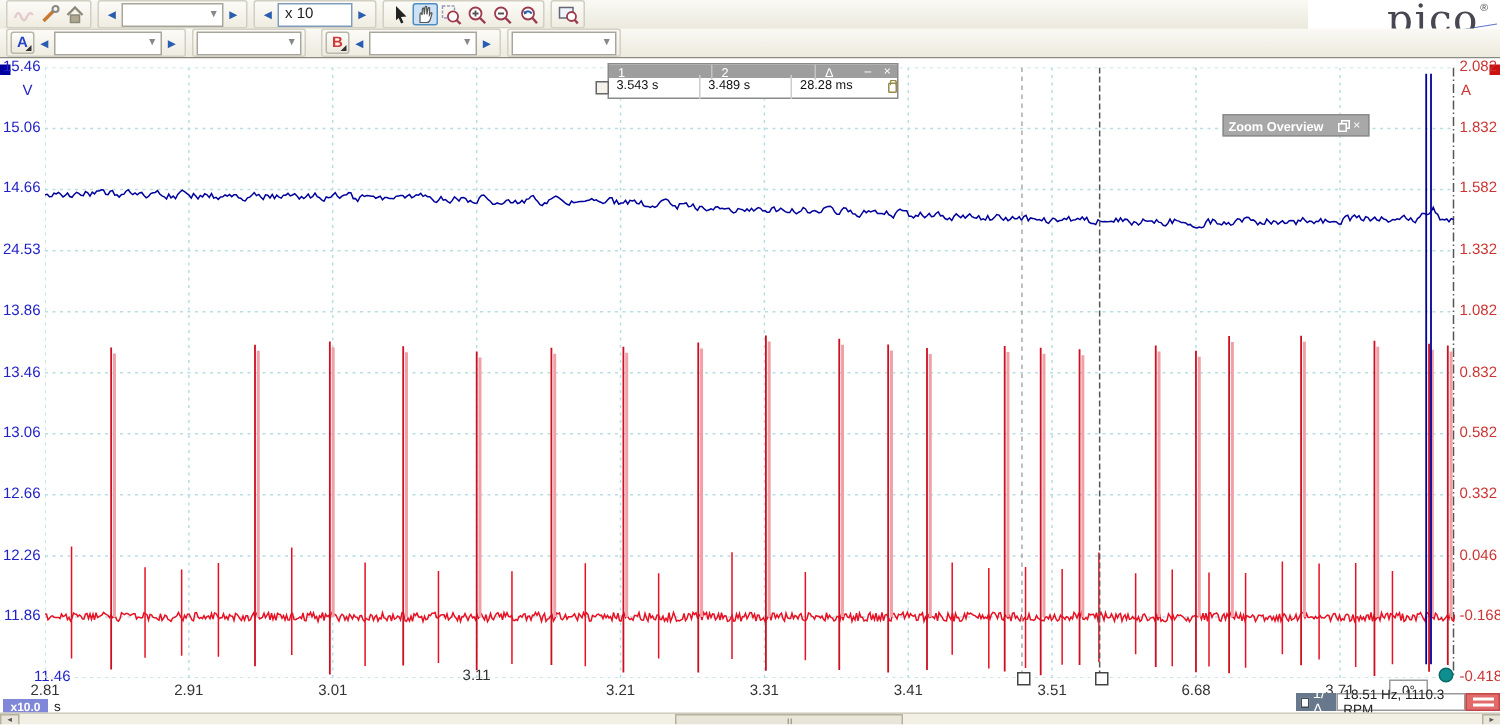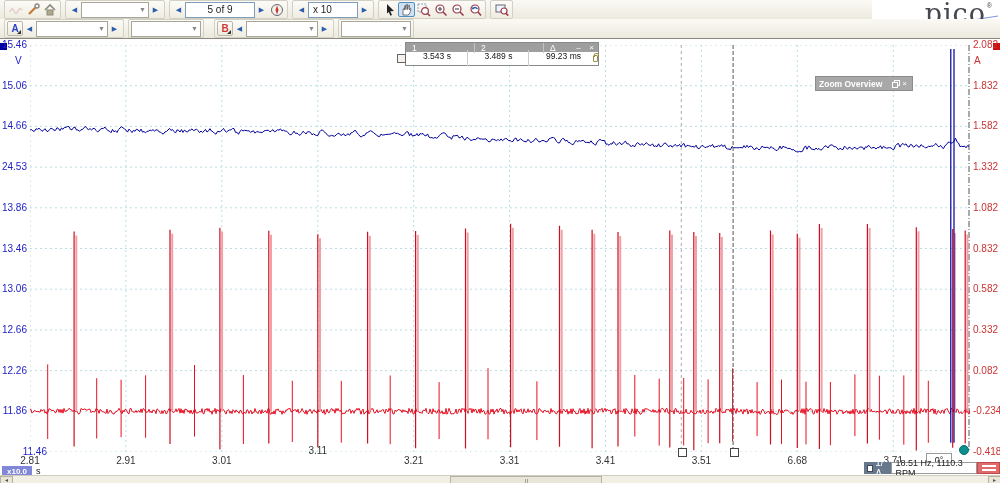--- a/index.html
+++ b/index.html
@@ -42,21 +42,21 @@
   .btick{color:#333;width:40px;text-align:center;}
   .unit{position:absolute;font-size:10px;}
   .chan-sq{position:absolute;width:7px;height:7px;}
   
   .rlegend{position:absolute;left:405px;top:3px;width:192px;height:22px;border:1px solid #8a8a8a;
            background:#fff;font-size:8.5px;}
   .rlegend .hd{display:flex;height:9px;background:#9e9e9e;color:#fff;align-items:center;}
   .rlegend .hd .c{width:62px;padding-left:6px;border-right:1px solid #c4c4c4;}
   .rlegend .hd .wbtn{width:13px;text-align:center;font-size:8px;line-height:9px;}
   .rlegend .bd{display:flex;height:12px;align-items:center;background:#fff;color:#111;}
-  .rlegend .bd .c{width:62px;padding-left:17px;border-right:1px solid #ccc;height:16px;line-height:12px;}
+  .rlegend .bd .c{width:62px;padding-left:5px;border-right:1px solid #ccc;height:16px;line-height:12px;}
   .rl-handle{position:absolute;left:-9px;top:11px;width:7px;height:7px;background:#f4f2ea;border:1px solid #666;}
   .lockic{width:5px;height:5px;border:1px solid #9a8a4a;border-radius:1px;margin-left:3px;position:relative;}
   .lockic:before{content:"";position:absolute;left:0px;top:-3px;width:3px;height:3px;
                  border:1px solid #9a8a4a;border-bottom:none;border-radius:2px 2px 0 0;}
   
   .zov{position:absolute;left:815px;top:37px;width:90px;height:13px;background:#a8a8a8;
        border:1px solid #8c8c8c;color:#fff;font-size:8.5px;font-weight:bold;
        display:flex;align-items:center;padding:0 3px;}
   .zov .ttl{flex:1;}
   .zov .ic{width:9px;text-align:center;font-size:8px;font-weight:normal;}
@@ -114,31 +114,20 @@
     </div>
 
     <div class="grp">
       <button class="navarr">◀</button>
       <div class="ddown" style="width:62px">
           <span>▼</span>
         </div>
       <button class="navarr">▶</button>
     </div>
 
-    <div class="grp">
-      <button class="navarr">◀</button>
-      <div class="whitebox" style="width:60px">5 of 9</div>
-      <button class="navarr">▶</button>
-      <button class="ibtn">
-        <svg width="14" height="14">
-            <circle cx="7" cy="7" r="5.5" fill="#f4f2ea" stroke="#667" stroke-width="1"></circle>
-            <polygon points="7,2.5 8.5,7 7,11.5 5.5,7" fill="#c33"></polygon>
-          </svg>
-      </button>
-    </div>
 
     <div class="grp">
       <button class="navarr">◀</button>
       <div class="whitebox" style="width:40px;justify-content:flex-start">x 10</div>
       <button class="navarr">▶</button>
     </div>
 
     <div class="grp">
       <button class="ibtn">
         <svg width="12" height="13">
@@ -263,22 +252,22 @@
       </div>
     <div id="rticks">
         <div class="tick rtick" style="left: 973px; top: 1px;">2.082</div>
         <div class="tick rtick" style="left: 973px; top: 41.7px;">1.832</div>
         <div class="tick rtick" style="left: 973px; top: 82.4px;">1.582</div>
         <div class="tick rtick" style="left: 973px; top: 123.1px;">1.332</div>
         <div class="tick rtick" style="left: 973px; top: 163.8px;">1.082</div>
         <div class="tick rtick" style="left: 973px; top: 204.5px;">0.832</div>
         <div class="tick rtick" style="left: 973px; top: 245.2px;">0.582</div>
         <div class="tick rtick" style="left: 973px; top: 285.9px;">0.332</div>
-        <div class="tick rtick" style="left: 973px; top: 326.6px;">0.082</div>
-        <div class="tick rtick" style="left: 973px; top: 367.3px;">-0.234</div>
+        <div class="tick rtick" style="left: 973px; top: 326.6px;">0.046</div>
+        <div class="tick rtick" style="left: 973px; top: 367.3px;">-0.168</div>
         <div class="tick rtick" style="left: 973px; top: 408px; text-align: right;">-0.418</div>
       </div>
     <div id="bticks">
         <div class="tick btick" style="left: 10px; top: 417px;">2.81</div>
         <div class="tick btick" style="left: 105.918px; top: 417px;">2.91</div>
         <div class="tick btick" style="left: 201.837px; top: 417px;">3.01</div>
         <div class="tick btick" style="left: 297.755px; top: 407px; text-align: center;">3.11</div>
         <div class="tick btick" style="left: 393.673px; top: 417px;">3.21</div>
         <div class="tick btick" style="left: 489.592px; top: 417px;">3.31</div>
         <div class="tick btick" style="left: 585.51px; top: 417px;">3.41</div>
@@ -307,21 +296,21 @@
       <div class="hd">
         <div class="c">1</div>
         <div class="c">2</div>
         <div class="c" style="border-right:none;flex:1">Δ</div>
         <div class="wbtn">–</div>
         <div class="wbtn">×</div>
       </div>
       <div class="bd">
         <div class="c">3.543 s</div>
         <div class="c">3.489 s</div>
-        <div class="c" style="border-right:none">99.23 ms</div>
+        <div class="c" style="border-right:none">28.28 ms</div>
         <span class="lockic"></span>
       </div>
     </div>
 
     <div class="zov">
       <span class="ttl">Zoom Overview</span>
       <span class="restore-ic"></span>
       <span class="ic">×</span>
     </div>
 

